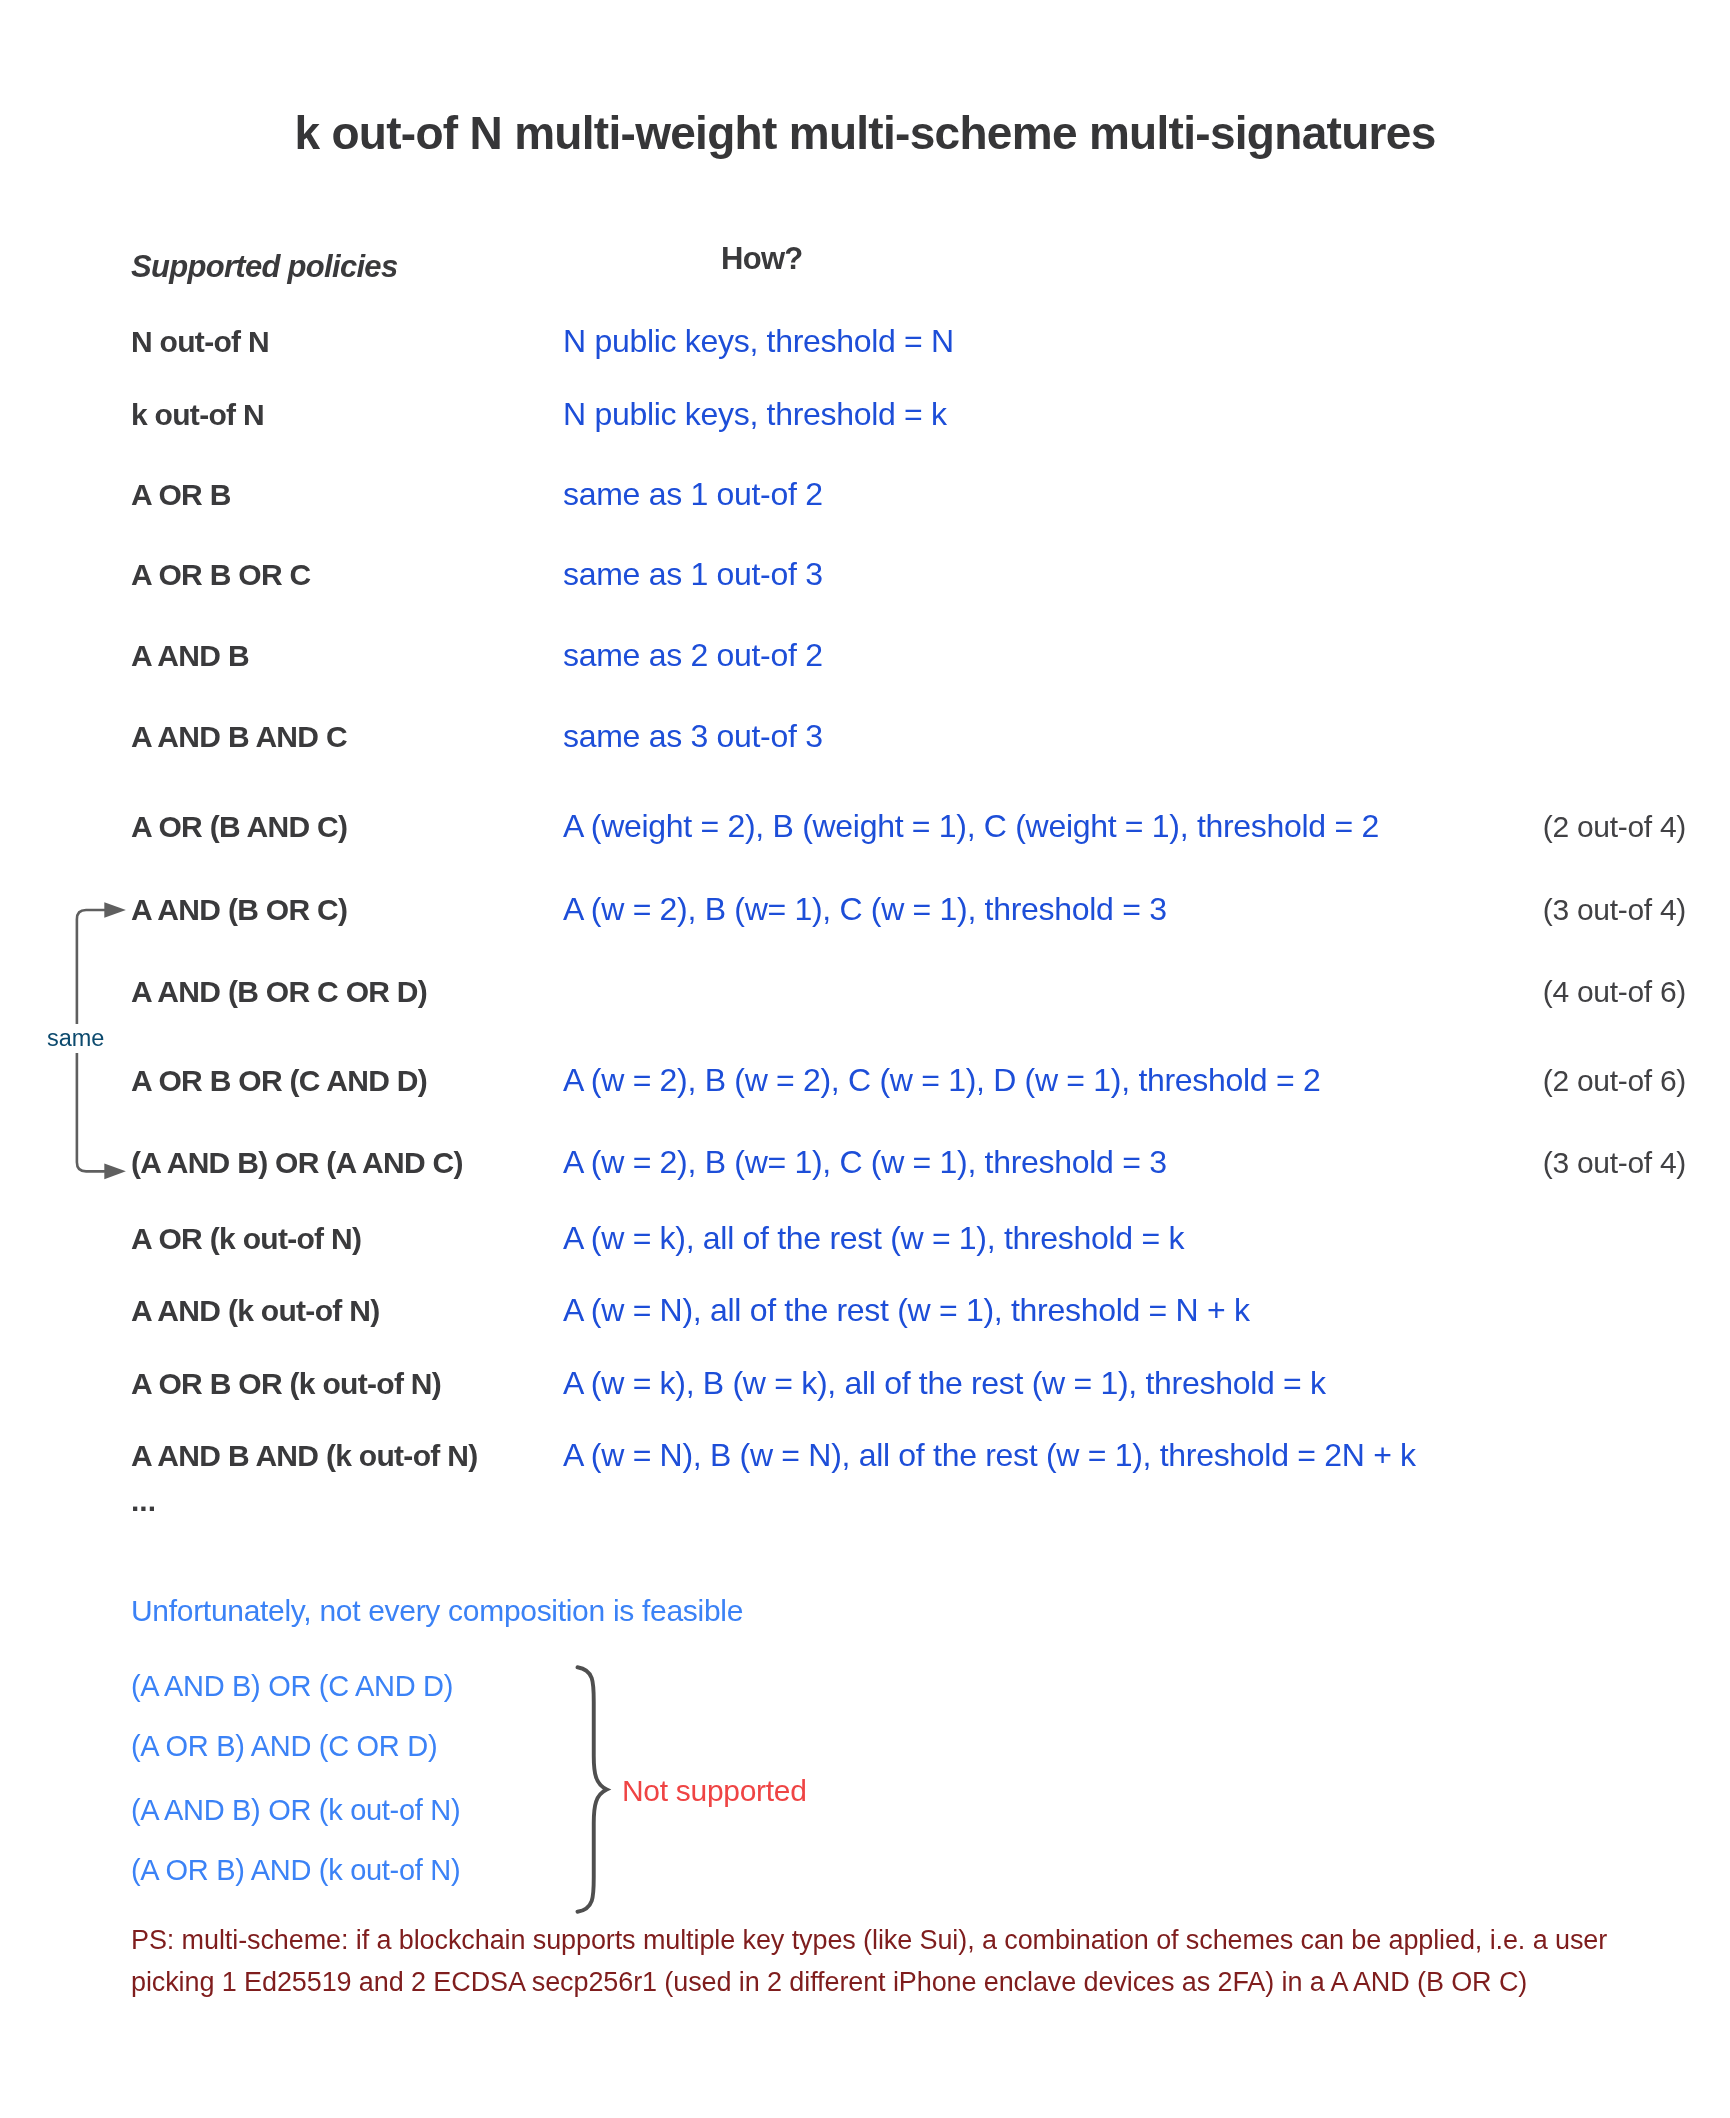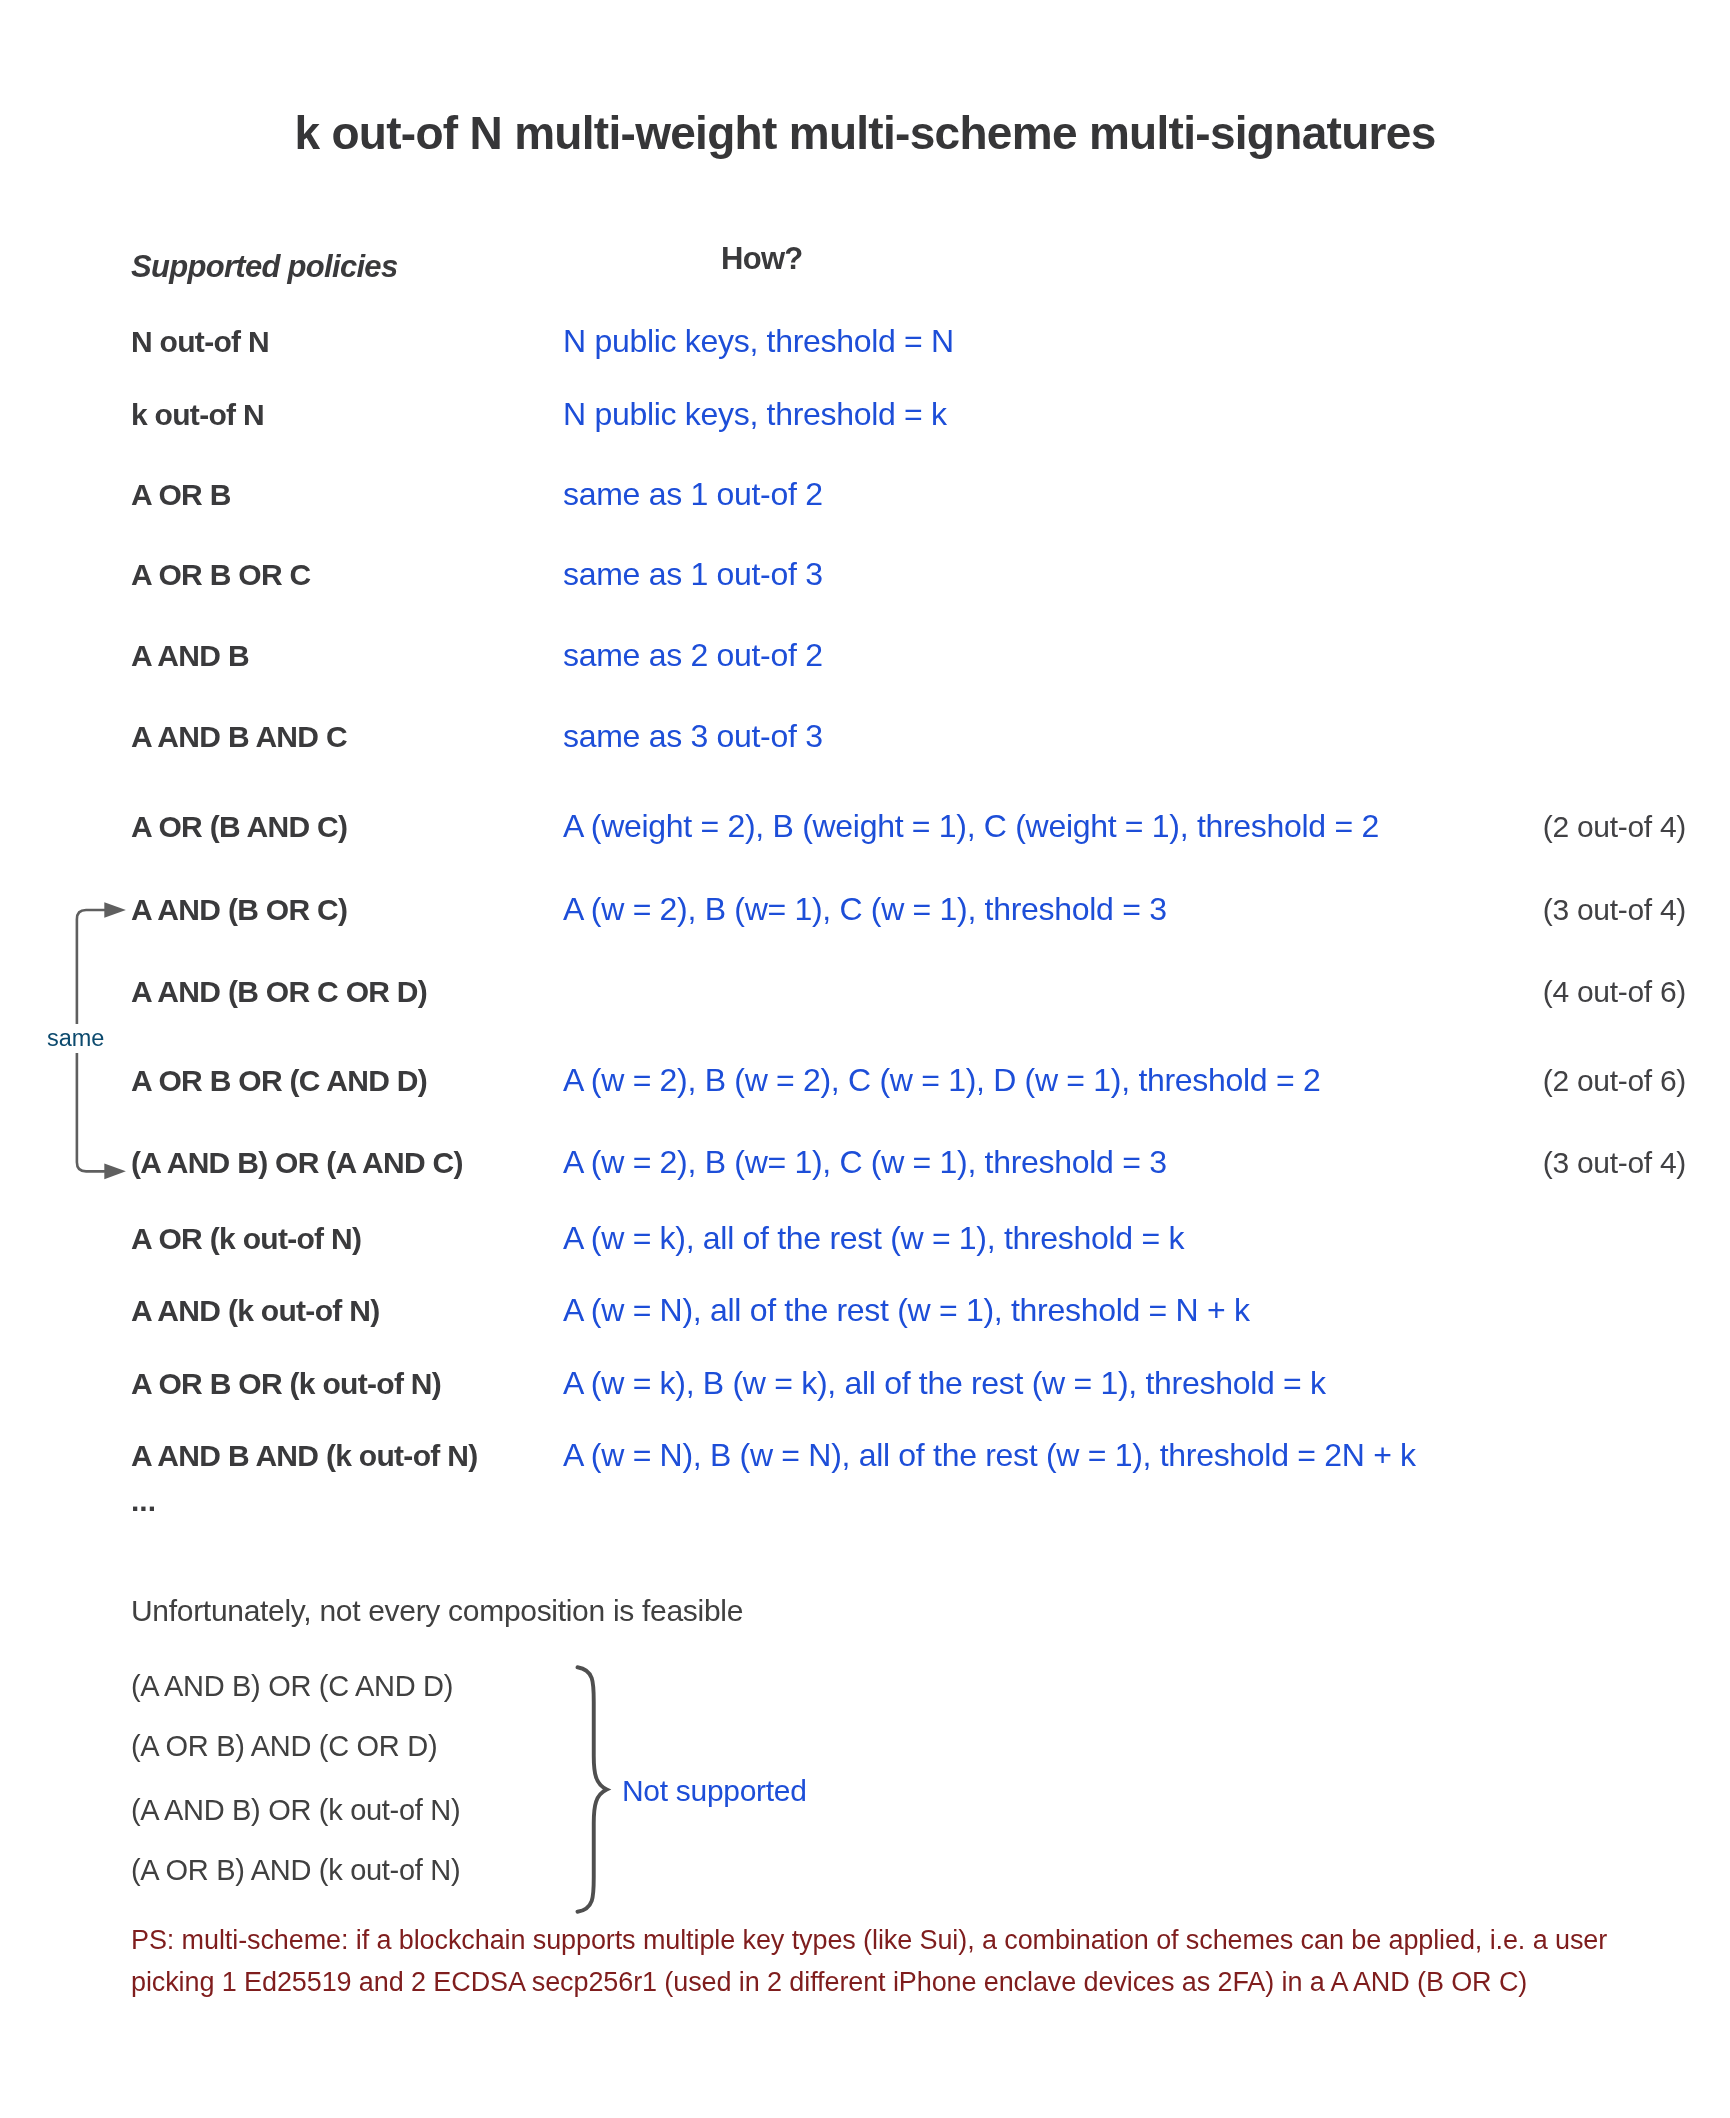--- a/index.html
+++ b/index.html
@@ -13,23 +13,23 @@
   #col2-header{left:721px;top:240px;}
   .row{left:0;top:0;width:1730px;height:37px;}
   .policy{position:absolute;left:131px;top:0;font-size:30px;font-weight:bold;letter-spacing:-0.7px;
         white-space:nowrap;color:#3a3a3c;line-height:37px;}
   .how{position:absolute;left:563px;top:0;font-size:32px;letter-spacing:-0.3px;white-space:nowrap;
         color:#1d4ed8;line-height:37px;}
   .note{position:absolute;right:44px;top:0;font-size:30px;letter-spacing:-0.3px;white-space:nowrap;
         color:#414144;line-height:37px;text-align:right;}
   #ellipsis-row{left:131px;top:1484px;font-size:30px;font-weight:bold;color:#3a3a3c;}
   #infeasible-heading{left:131px;top:1592px;font-size:30px;letter-spacing:-0.3px;line-height:37px;}
-  .red-text{color:#404040;}
+  .red-text{color:#3b82f6;}
   .red-item{left:131px;font-size:29px;letter-spacing:-0.3px;line-height:34px;white-space:nowrap;}
-  #not-supported{left:622px;top:1771px;font-size:30px;color:#1d4ed8;letter-spacing:-0.3px;line-height:39px;}
+  #not-supported{left:622px;top:1771px;font-size:30px;color:#ef4444;letter-spacing:-0.3px;line-height:39px;}
   #ps-note{left:131px;top:1919px;width:1554px;font-size:27px;line-height:42px;color:#7f1d1d;
         letter-spacing:-0.1px;}
   #same-label{left:43px;top:1024px;background:#ffffff;padding:1.3px 3.9px;font-size:23.5px;color:#0c4a6e;
         z-index:3;line-height:26px;}
   svg{display:block;}
 </style>
 </head>
 <body>
 
 <div id="page">

